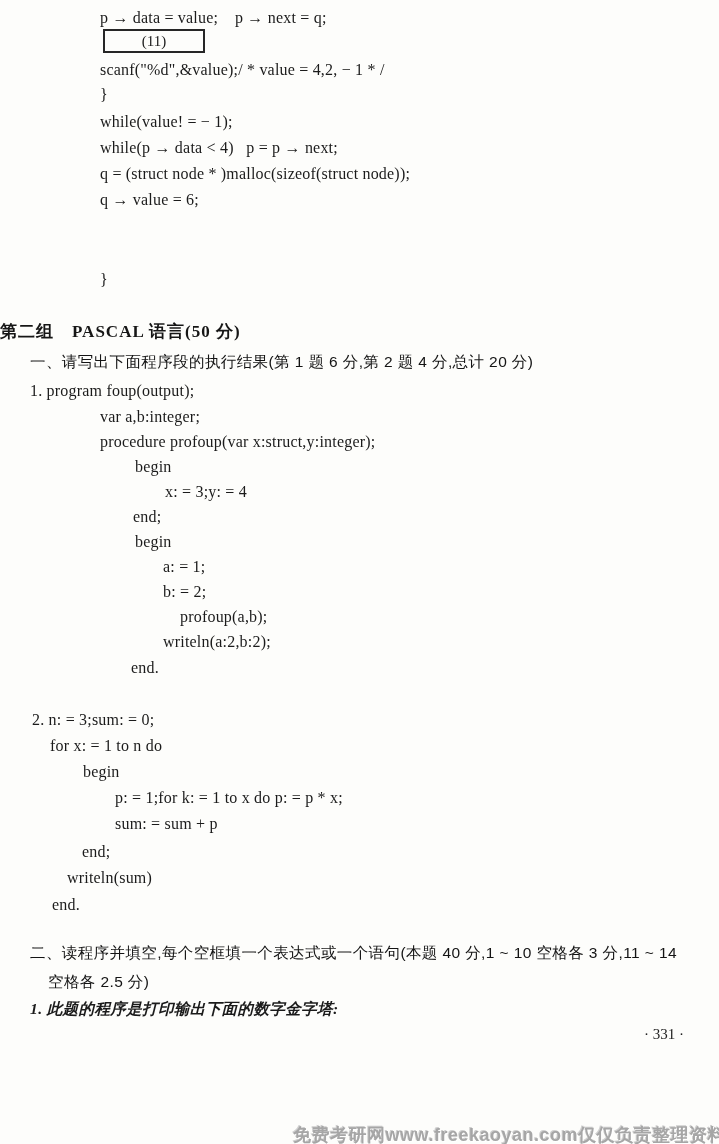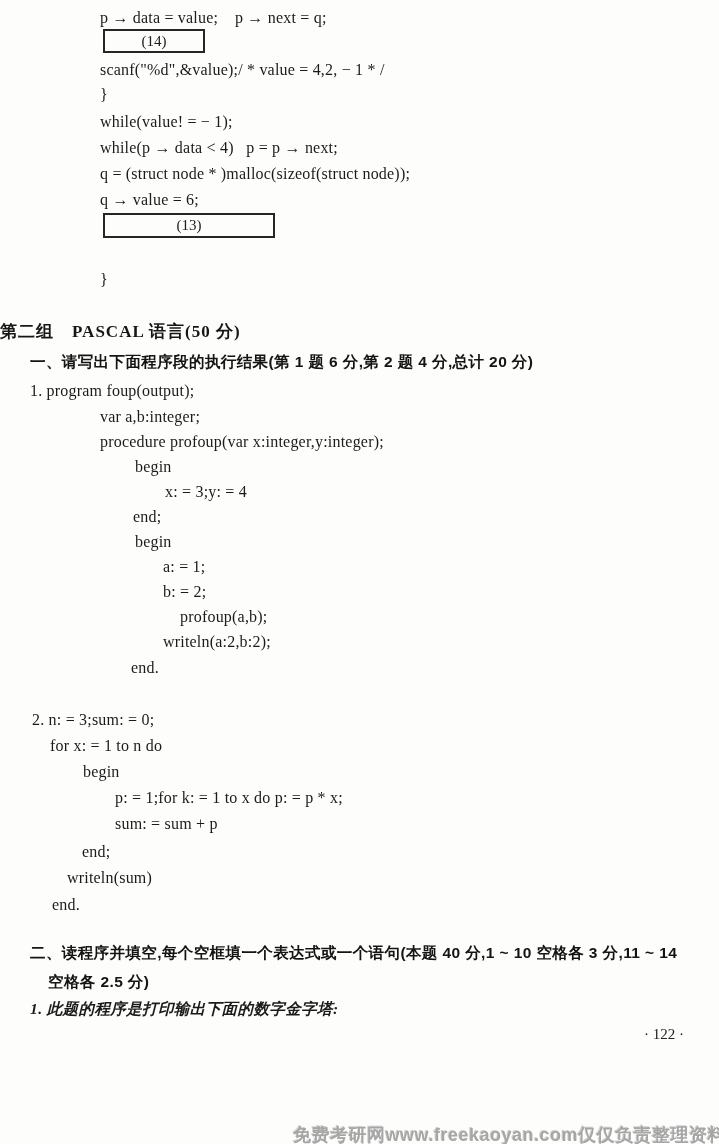--- a/index.html
+++ b/index.html
@@ -33,21 +33,21 @@
     position:absolute;left:0;width:100%;
     font-size:17px;font-weight:700;
     font-family:"Liberation Serif","DejaVu Serif",serif;
     letter-spacing:1px;
     color:#161616;
     white-space:pre;
   }
   .part-heading{
     position:absolute;
     font-family:"Liberation Sans","DejaVu Sans",sans-serif;
-    font-size:15.5px;font-weight:700;
+    font-size:15.5px;font-weight:400;
     color:#141414;
     white-space:pre;
     letter-spacing:0.4px;
     text-align:right;
   }
   .cn-line{
     position:absolute;
     font-family:"Liberation Serif","DejaVu Serif",serif;
     font-size:15.5px;font-weight:600;
     color:#1b1b1b;
@@ -73,43 +73,40 @@
   }
 </style>
 </head>
 <body>
 
 <div class="page">
 
   <div class="code" style="left:100px;top:8px">p → data = value;    p → next = q;</div>
 
   <div class="blank-box" style="left:103px;top:29px;width:98px;height:20px">
-    <span>(14)</span>
+    <span>(11)</span>
   </div>
 
   <div class="code" style="left:100px;top:60px">scanf("%d",&amp;value);/ * value = 4,2, − 1 * /</div>
   <div class="code" style="left:100px;top:85px">}</div>
   <div class="code" style="left:100px;top:112px">while(value! = − 1);</div>
   <div class="code" style="left:100px;top:138px">while(p → data &lt; 4)   p = p → next;</div>
   <div class="code" style="left:100px;top:164px">q = (struct node * )malloc(sizeof(struct node));</div>
   <div class="code" style="left:100px;top:190px">q → value = 6;</div>
 
-  <div class="blank-box" style="left:103px;top:213px;width:168px;height:21px">
-    <span>(13)</span>
-  </div>
 
   <div class="code" style="left:100px;top:270px">}</div>
 
   <div class="heading-center" style="top:320px">第二组　PASCAL 语言(50 分)</div>
 
   <div class="part-heading" style="left:30px;top:352px">一、请写出下面程序段的执行结果(第 1 题 6 分,第 2 题 4 分,总计 20 分)</div>
 
   <div class="code" style="left:30px;top:381px">1. program foup(output);</div>
   <div class="code" style="left:100px;top:407px">var a,b:integer;</div>
-  <div class="code" style="left:100px;top:432px">procedure profoup(var x:integer,y:integer);</div>
+  <div class="code" style="left:100px;top:432px">procedure profoup(var x:struct,y:integer);</div>
   <div class="code" style="left:135px;top:457px">begin</div>
   <div class="code" style="left:165px;top:482px">x: = 3;y: = 4</div>
   <div class="code" style="left:133px;top:507px">end;</div>
   <div class="code" style="left:135px;top:532px">begin</div>
   <div class="code" style="left:163px;top:557px">a: = 1;</div>
   <div class="code" style="left:163px;top:582px">b: = 2;</div>
   <div class="code" style="left:180px;top:607px">profoup(a,b);</div>
   <div class="code" style="left:163px;top:632px">writeln(a:2,b:2);</div>
   <div class="code" style="left:131px;top:658px">end.</div>
 
@@ -119,16 +116,16 @@
   <div class="code" style="left:115px;top:788px">p: = 1;for k: = 1 to x do p: = p * x;</div>
   <div class="code" style="left:115px;top:814px">sum: = sum + p</div>
   <div class="code" style="left:82px;top:842px">end;</div>
   <div class="code" style="left:67px;top:868px">writeln(sum)</div>
   <div class="code" style="left:52px;top:895px">end.</div>
 
   <div class="part-heading" style="left:30px;top:943px">二、读程序并填空,每个空框填一个表达式或一个语句(本题 40 分,1 ~ 10 空格各 3 分,11 ~ 14</div>
   <div class="part-heading" style="left:48px;top:972px">空格各 2.5 分)</div>
   <div class="cn-line" style="left:30px;top:999px">1. 此题的程序是打印输出下面的数字金字塔:</div>
 
-  <div class="page-number" style="left:644px;top:1026px">· 122 ·</div>
+  <div class="page-number" style="left:644px;top:1026px">· 331 ·</div>
   <div class="watermark">免费考研网www.freekaoyan.com仅仅负责整理资料</div>
 
 </div>
 
 </body></html>

